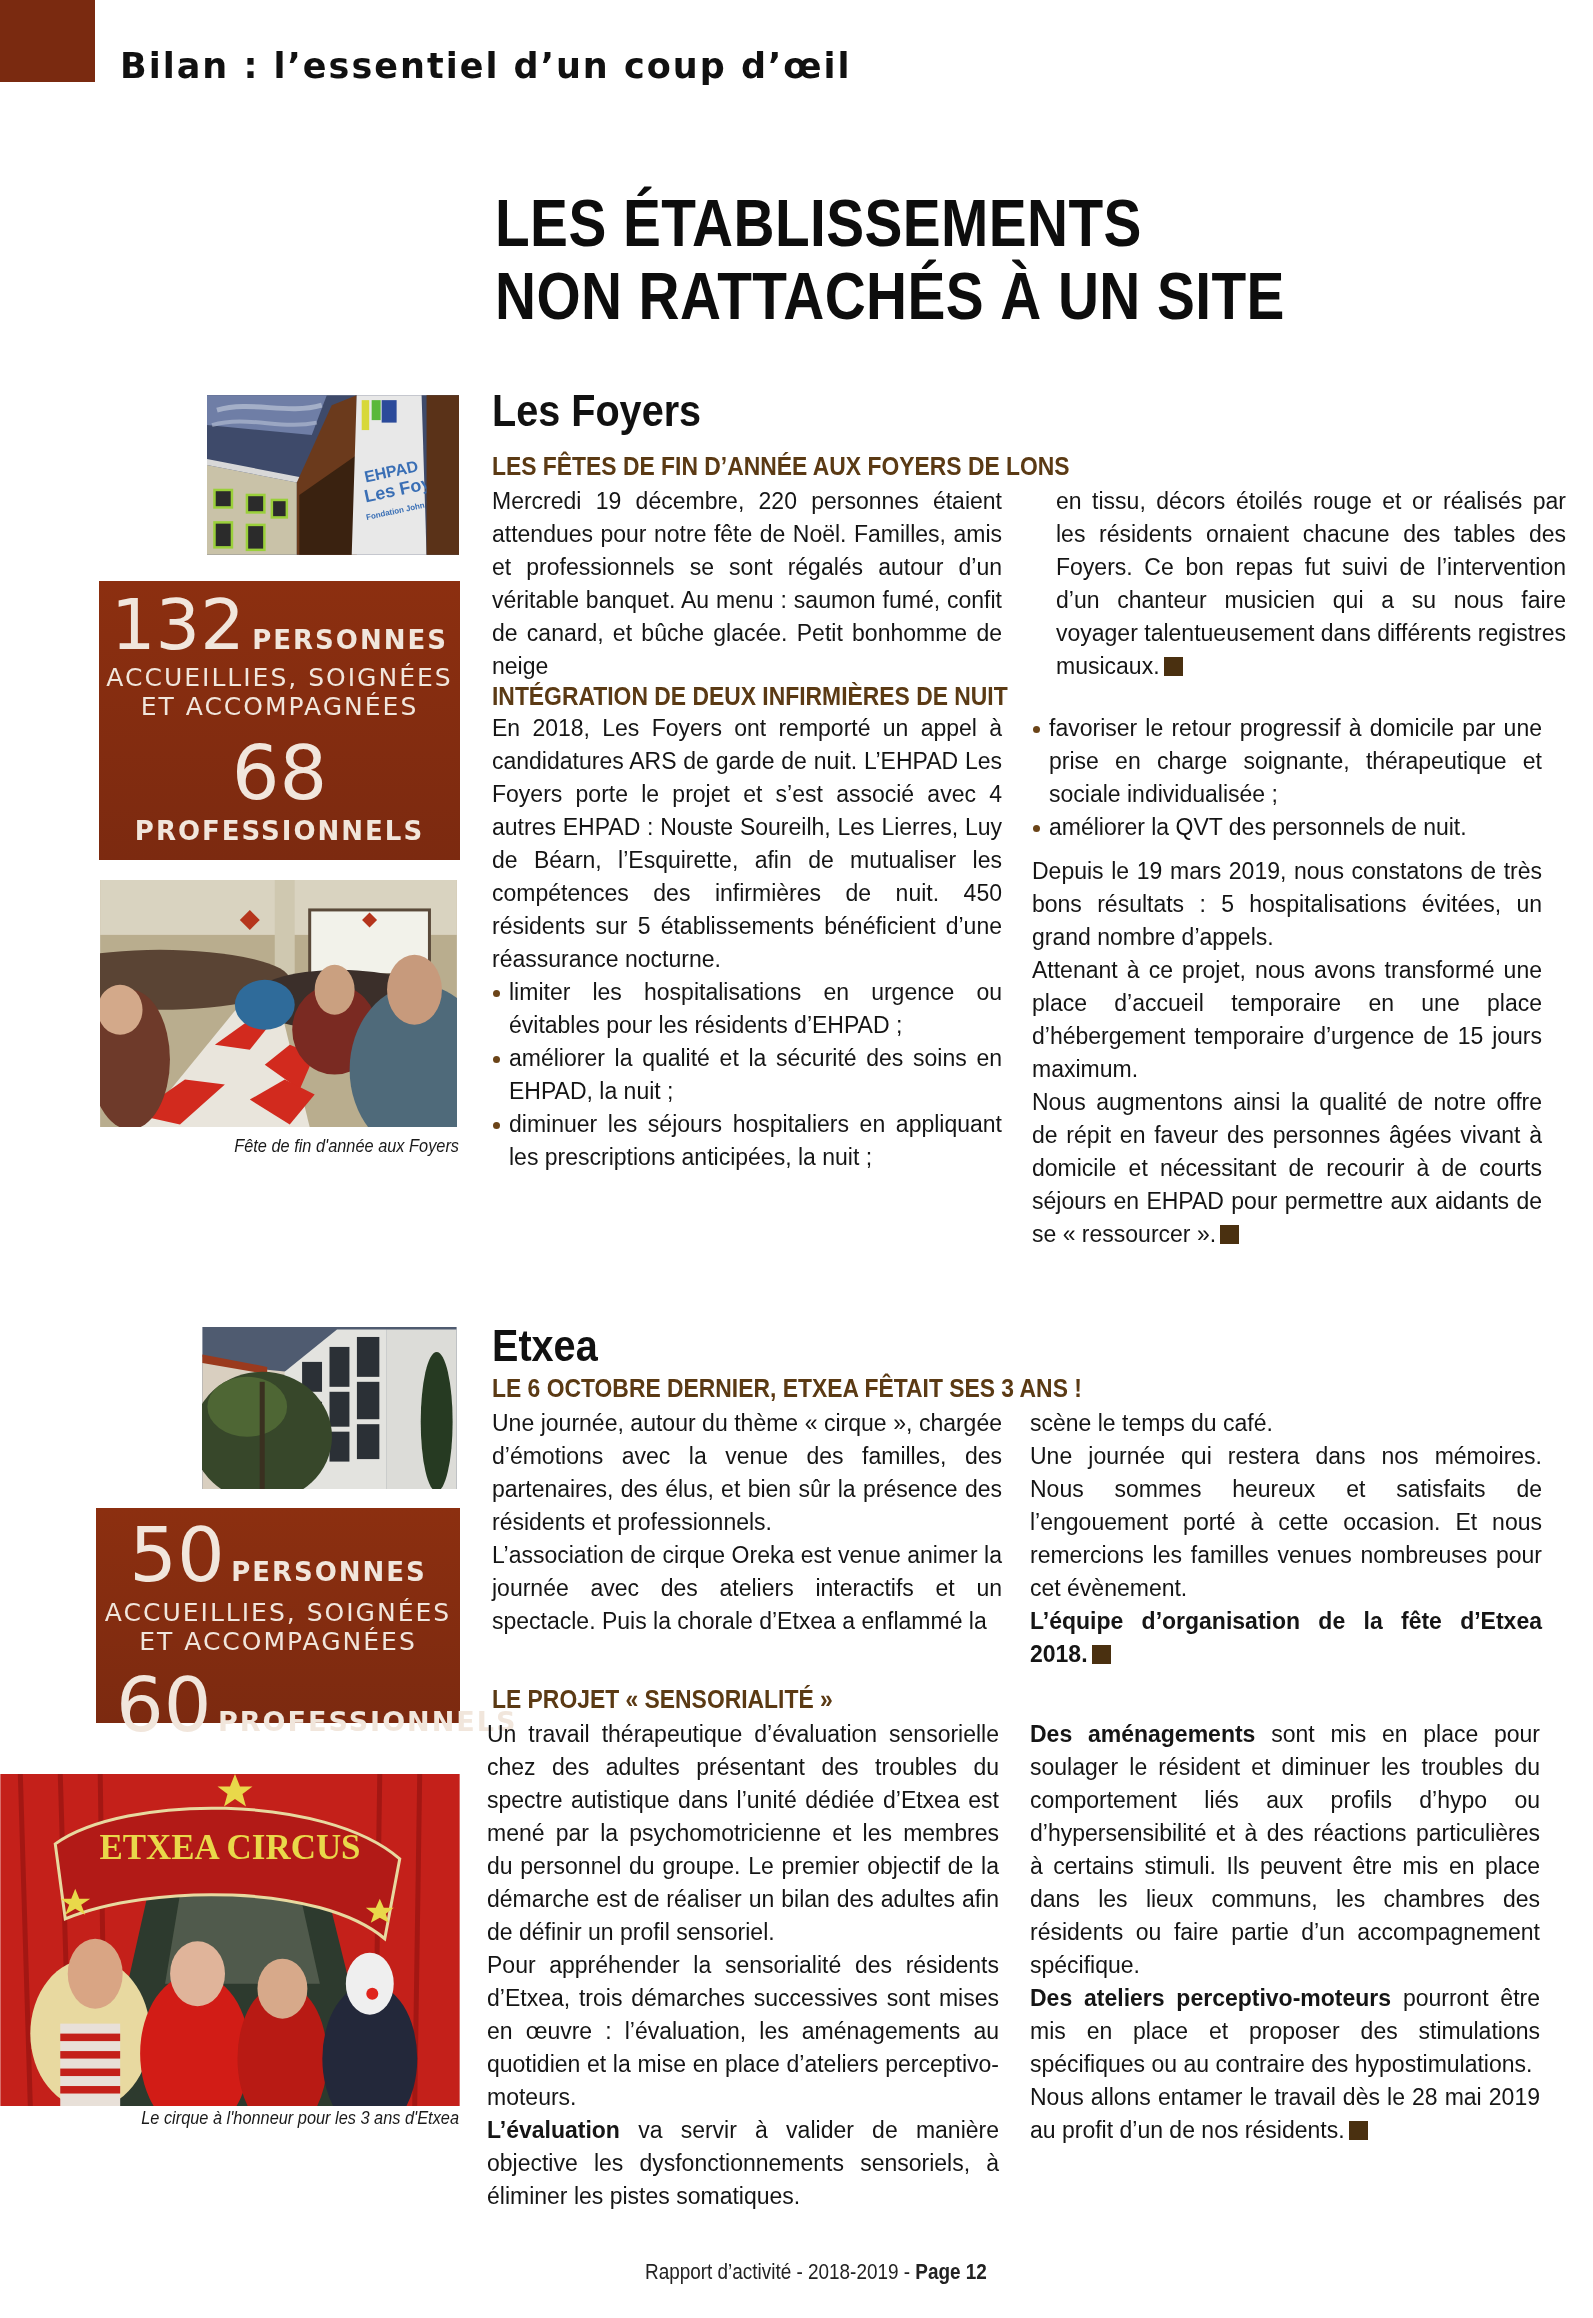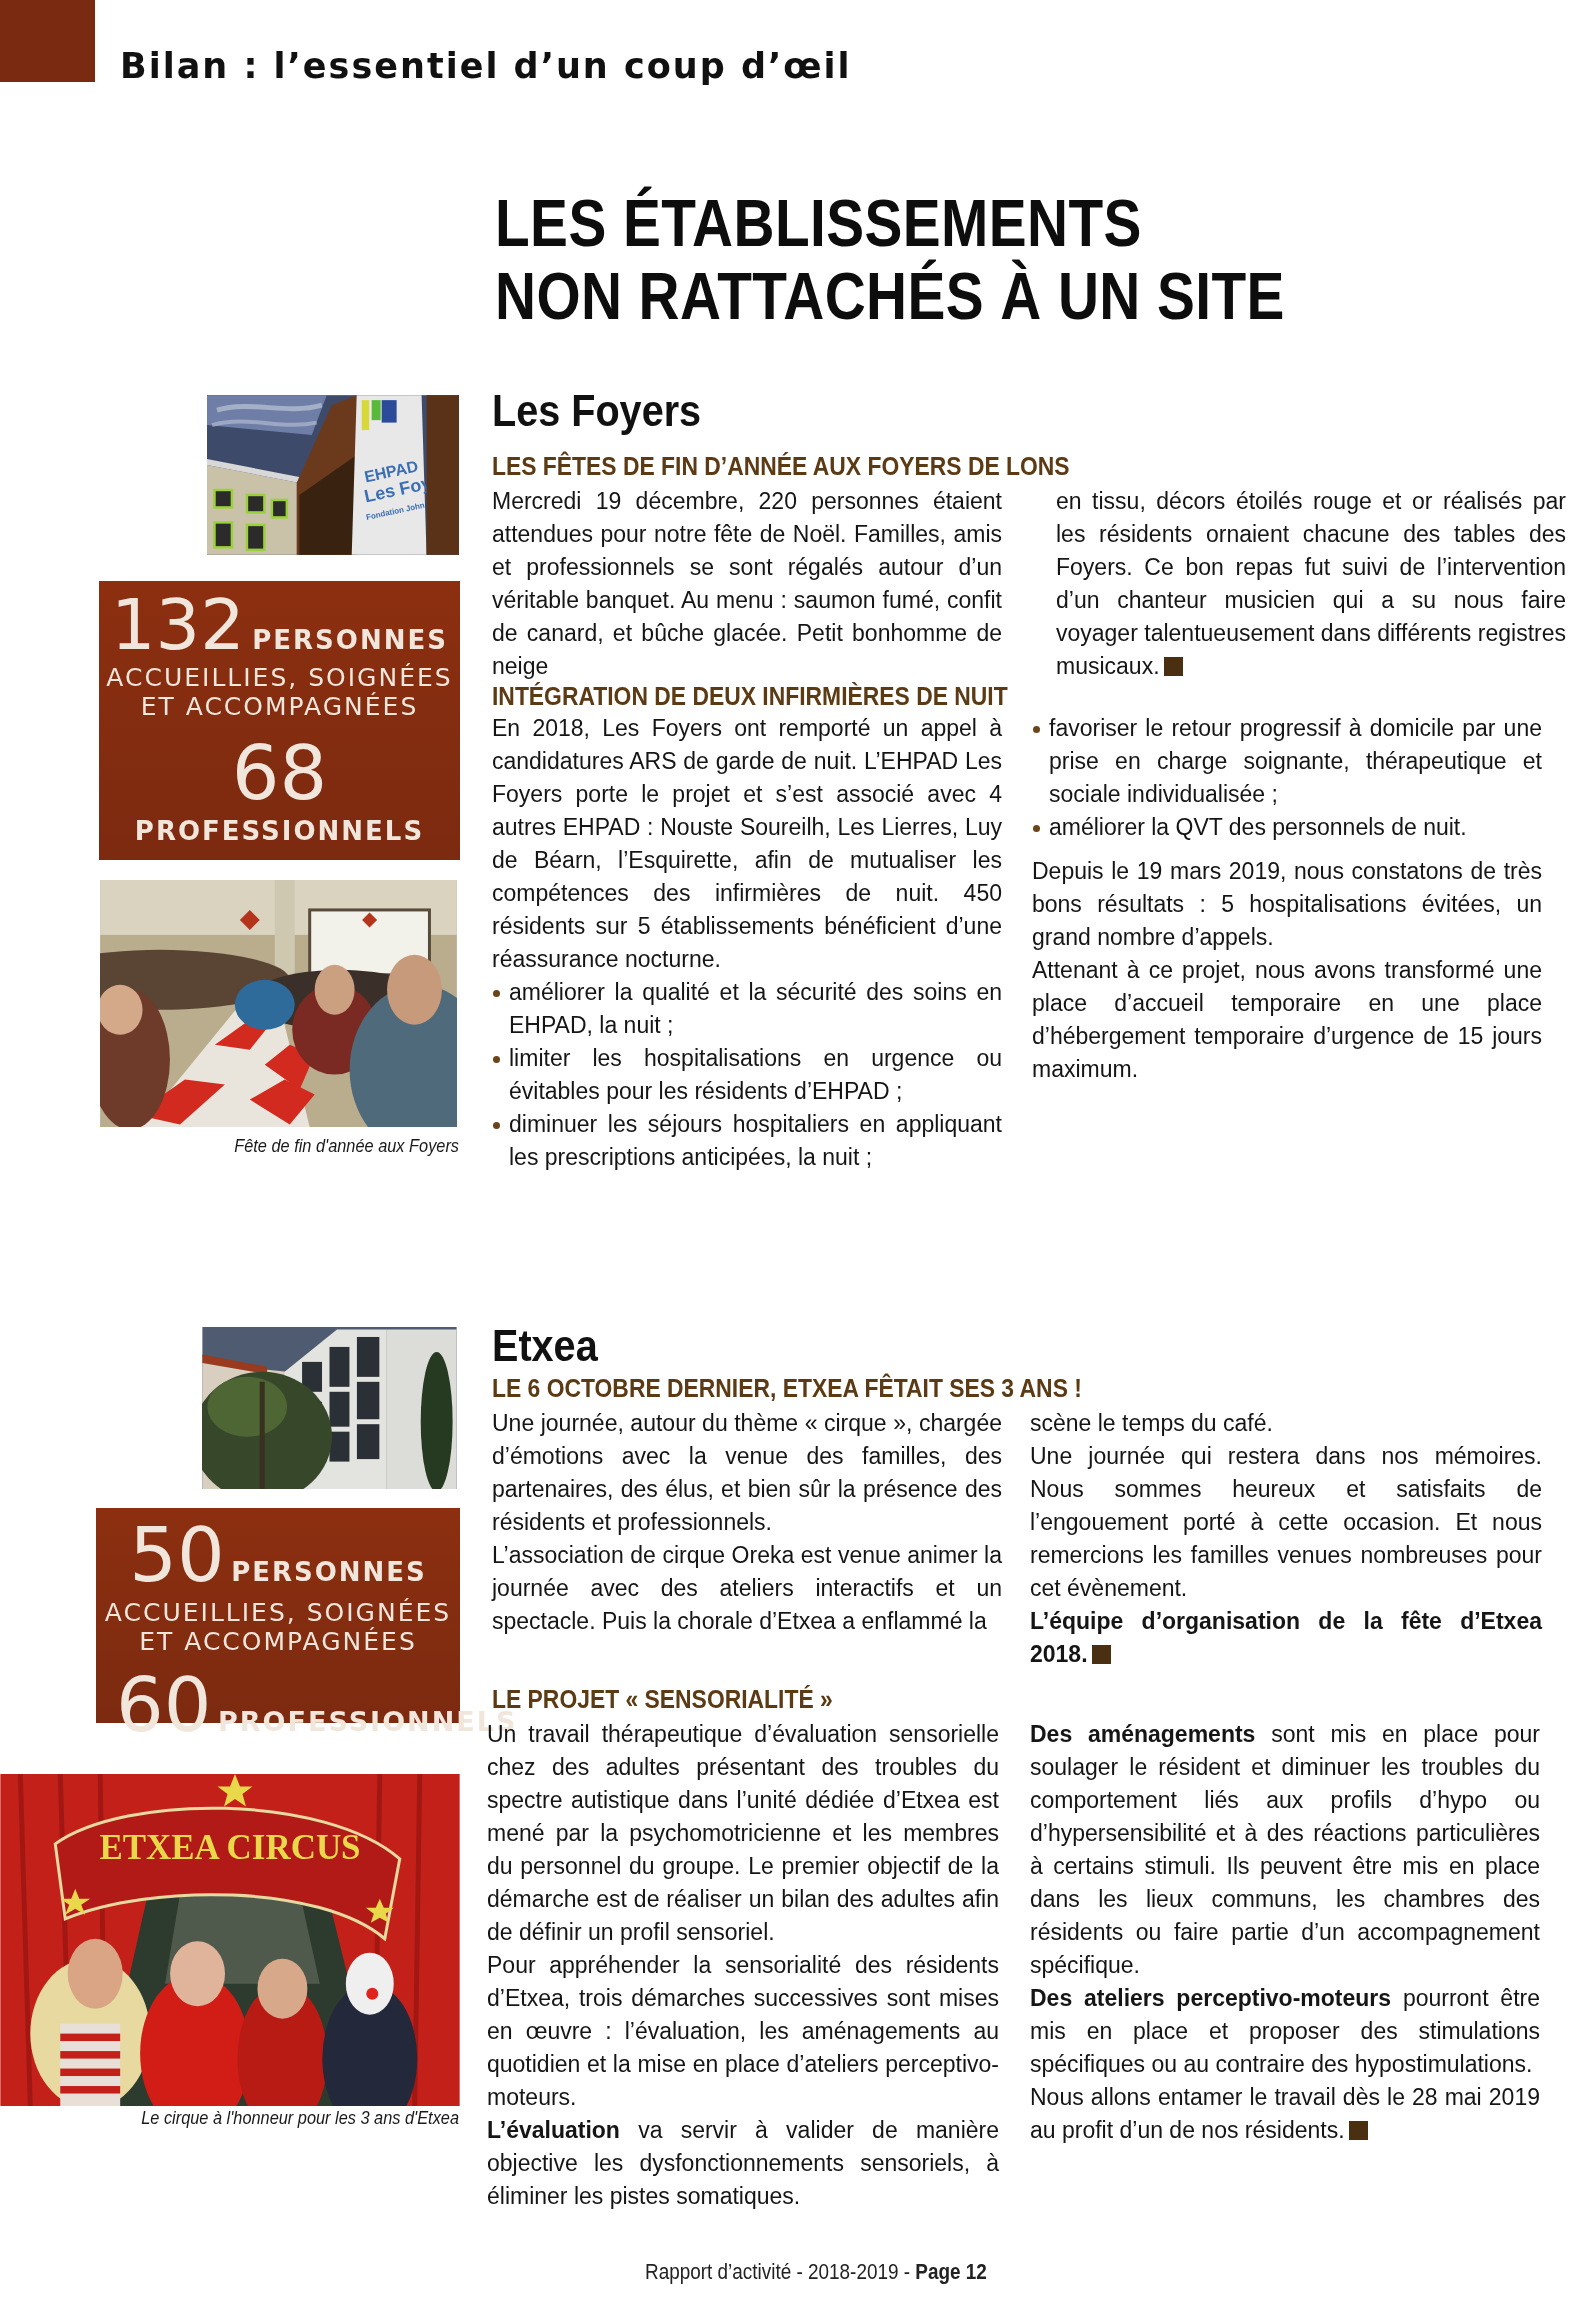--- a/index.html
+++ b/index.html
@@ -139,32 +139,33 @@
     <p>Mercredi 19 décembre, 220 personnes étaient attendues pour notre fête de Noël. Familles, amis et professionnels se sont régalés autour d’un véritable banquet. Au menu : saumon fumé, confit de canard, et bûche glacée. Petit bonhomme de neige</p>
   </div>
   <div class="col" style="left:1032px; top:485px; width:510px;margin-left:24px;">
     <p><span>en tissu, décors étoilés rouge et or réalisés par les résidents ornaient chacune des tables des Foyers. Ce bon repas fut suivi de l’intervention d’un chanteur musicien qui a su nous faire voyager talentueusement dans différents registres musicaux.</span><span class="end-mark"></span></p>
   </div>
 
   <h3 class="subhead" style="top:681px;">INTÉGRATION DE DEUX INFIRMIÈRES DE NUIT</h3>
   <div class="col" style="left:492px; top:712px; width:510px;">
     <p>En 2018, Les Foyers ont remporté un appel à candidatures ARS de garde de nuit. L’EHPAD Les Foyers porte le projet et s’est associé avec 4 autres EHPAD : Nouste Soureilh, Les Lierres, Luy de Béarn, l’Esquirette, afin de mutualiser les compétences des infirmières de nuit. 450 résidents sur 5 établissements bénéficient d’une réassurance nocturne.</p>
     <ul>
+      <li>limiter les hospitalisations en urgence ou évitables pour les résidents d’EHPAD ;</li>
       <li>améliorer la qualité et la sécurité des soins en EHPAD, la nuit ;</li>
-      <li>limiter les hospitalisations en urgence ou évitables pour les résidents d’EHPAD ;</li>
       <li>diminuer les séjours hospitaliers en appliquant les prescriptions anticipées, la nuit ;</li>
     </ul>
   </div>
   <div class="col" style="left:1032px; top:712px; width:510px;">
     <ul>
       <li>favoriser le retour progressif à domicile par une prise en charge soignante, thérapeutique et sociale individualisée ;</li>
       <li>améliorer la QVT des personnels de nuit.</li>
     </ul>
     <p class="gap">Depuis le 19 mars 2019, nous constatons de très bons résultats : 5 hospitalisations évitées, un grand nombre d’appels.</p>
     <p>Attenant à ce projet, nous avons transformé une place d’accueil temporaire en une place d’hébergement temporaire d’urgence de 15 jours maximum.</p>
+    <p><span>Nous augmentons ainsi la qualité de notre offre de répit en faveur des personnes âgées vivant à domicile et nécessitant de recourir à de courts séjours en EHPAD pour permettre aux aidants de se « ressourcer ».</span><span class="end-mark"></span></p>
   </div>
 </section>
 
 <section>
 
   <div class="photo" style="left:202px; top:1327px; width:255px; height:162px;">
     <svg width="255" height="162" viewBox="0 0 510 325">
       <rect width="510" height="325" fill="#4f5b70"></rect>
       <polygon points="0,60 120,85 170,90 170,325 0,325" fill="#d9cfc0"></polygon>
       <polygon points="0,55 130,80 130,95 0,72" fill="#9a3a1e"></polygon>

